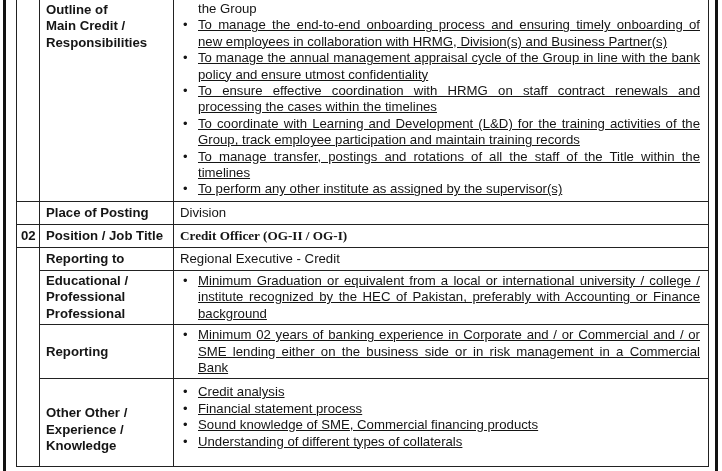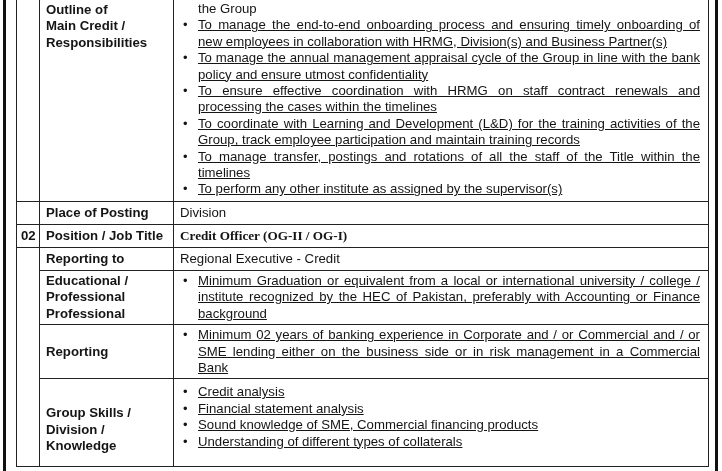--- a/index.html
+++ b/index.html
@@ -74,27 +74,27 @@
   <tr>
     <td class="lbl">Reporting</td>
     <td class="val">
       <ul>
         <li>Minimum 02 years of banking experience in Corporate and / or Commercial and / or SME lending either on the business side or in risk management in a Commercial Bank</li>
       </ul>
     </td>
   </tr>
   <tr>
     <td class="lbl" style="vertical-align:top;padding-top:26px;">
-      <div>Group Skills /</div>
-      <div>Division /</div>
+      <div>Other Other /</div>
+      <div>Experience /</div>
       <div>Knowledge</div>
     </td>
     <td class="val" style="vertical-align:top;padding-top:5px;height:80px;">
       <ul>
         <li>Credit analysis</li>
-        <li>Financial statement analysis</li>
+        <li>Financial statement process</li>
         <li>Sound knowledge of SME, Commercial financing products</li>
         <li>Understanding of different types of collaterals</li>
       </ul>
     </td>
   </tr>
 </tbody>
   </table>
 
 </body></html>

